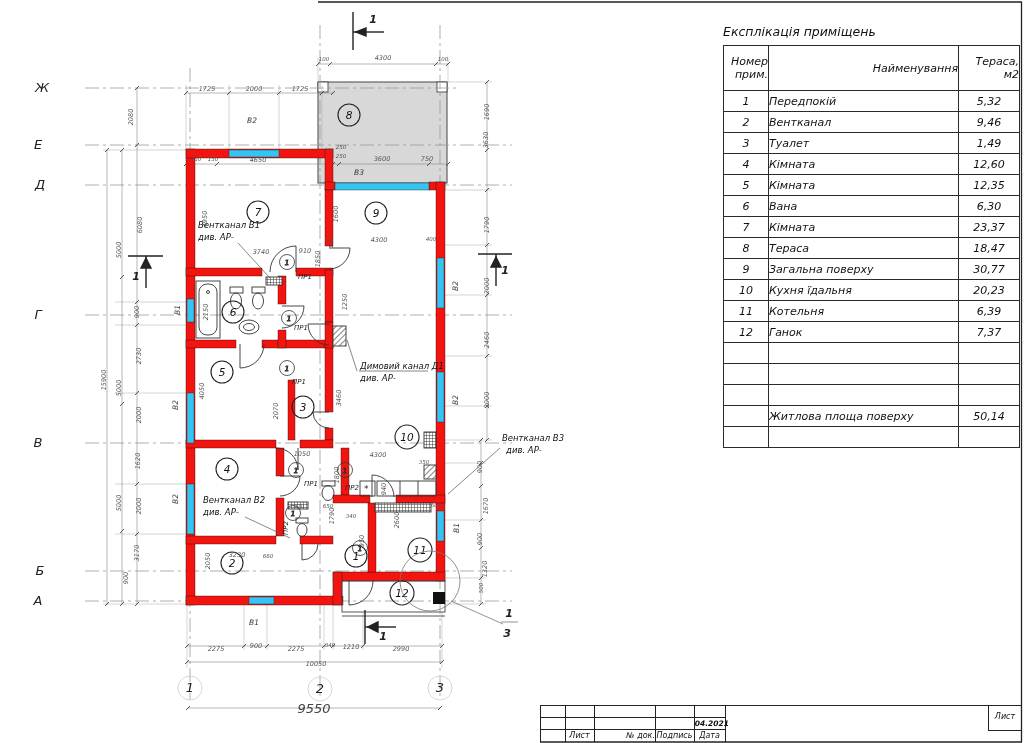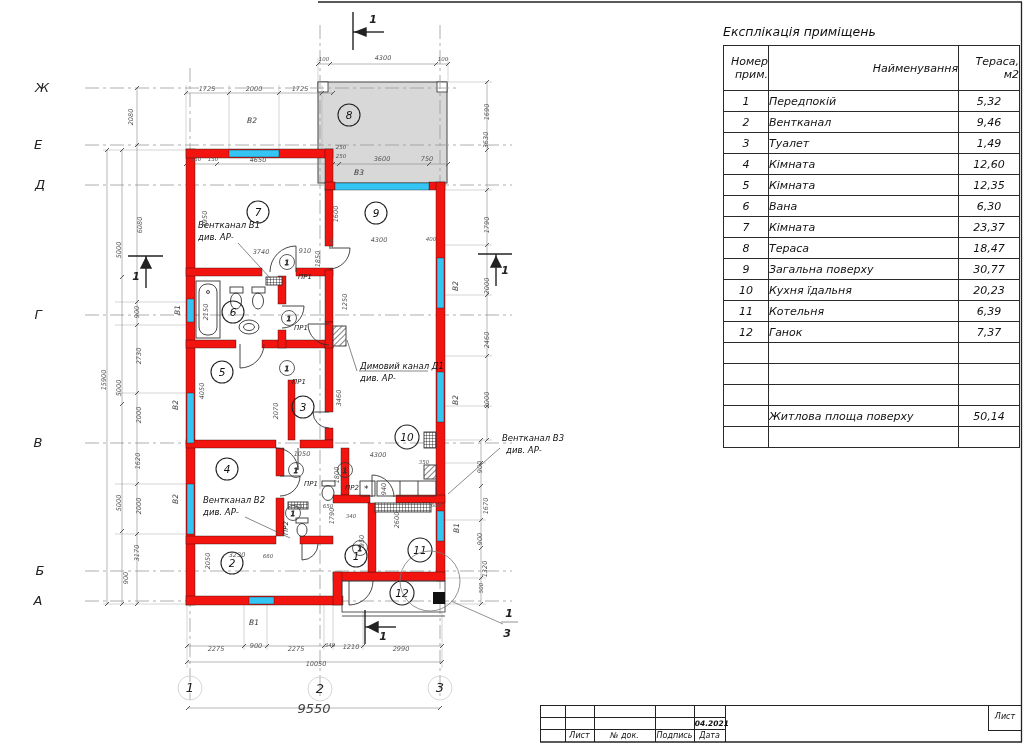--- a/index.html
+++ b/index.html
@@ -509,20 +509,20 @@
   <div class="tline" style="left:0;top:0;width:1px;height:37px;"></div>
   <div class="tline" style="left:25px;top:0;width:1px;height:37px;"></div>
   <div class="tline" style="left:54px;top:0;width:1px;height:37px;"></div>
   <div class="tline" style="left:115px;top:0;width:1px;height:37px;"></div>
   <div class="tline" style="left:154px;top:0;width:1px;height:37px;"></div>
   <div class="tline" style="left:185px;top:0;width:1px;height:37px;"></div>
   <div class="tline" style="left:448px;top:0;width:1px;height:25px;"></div>
   <div class="tline" style="left:448px;top:25px;width:34px;height:1px;"></div>
   <span class="tb-lbl" style="left:0;top:26px;width:25px;margin-top:41px;">Изм.</span>
   <span class="tb-lbl" style="left:25px;top:26px;width:29px;">Лист</span>
-  <span class="tb-lbl" style="left:54px;top:26px;width:61px;">№ док.</span>
+  <span class="tb-lbl" style="left:54px;top:26px;width:61px;text-align:right;">№ док.</span>
   <span class="tb-lbl" style="left:115px;top:26px;width:39px;">Подпись</span>
   <span class="tb-lbl" style="left:154px;top:26px;width:31px;">Дата</span>
   <span class="tb-date" style="left:150px;top:13.5px;width:39px;">04.2021</span>
   <span class="tb-lbl" style="left:448px;top:7px;width:34px;">Лист</span>
 </div>
 
 </div>
 
 </body></html>

